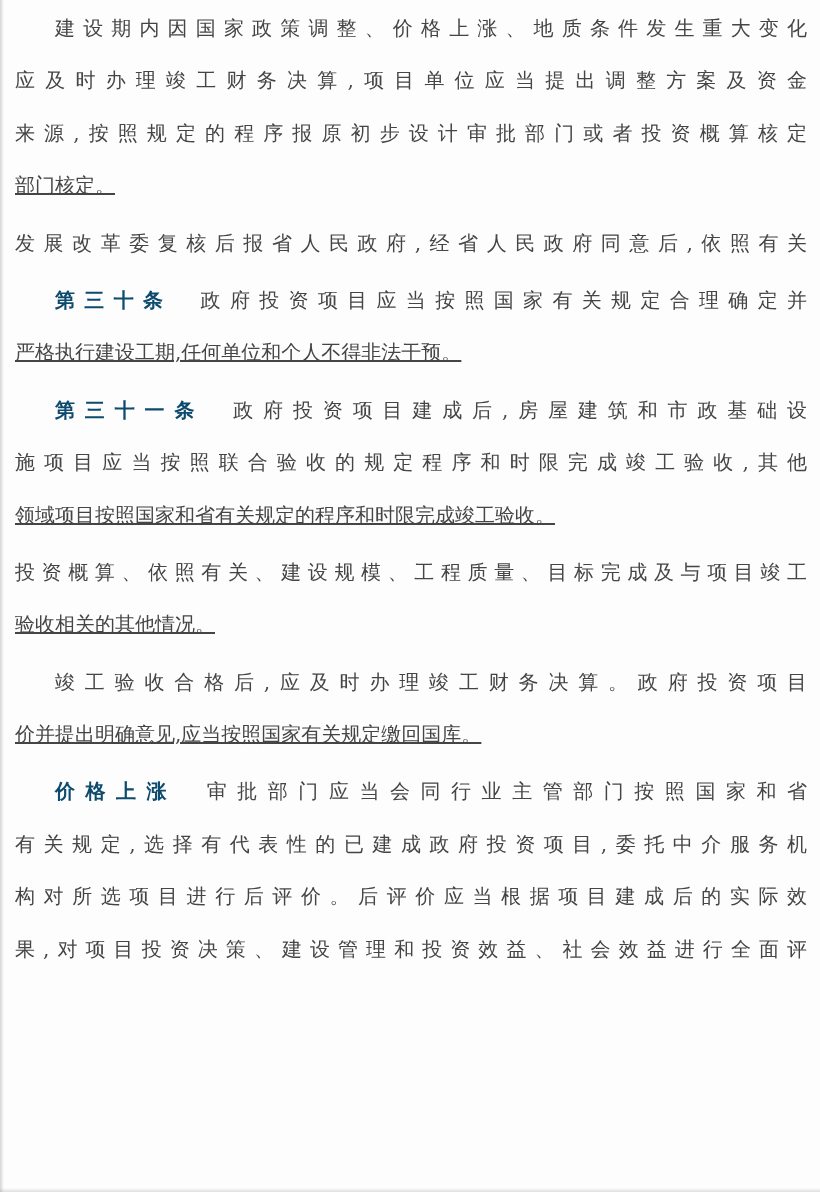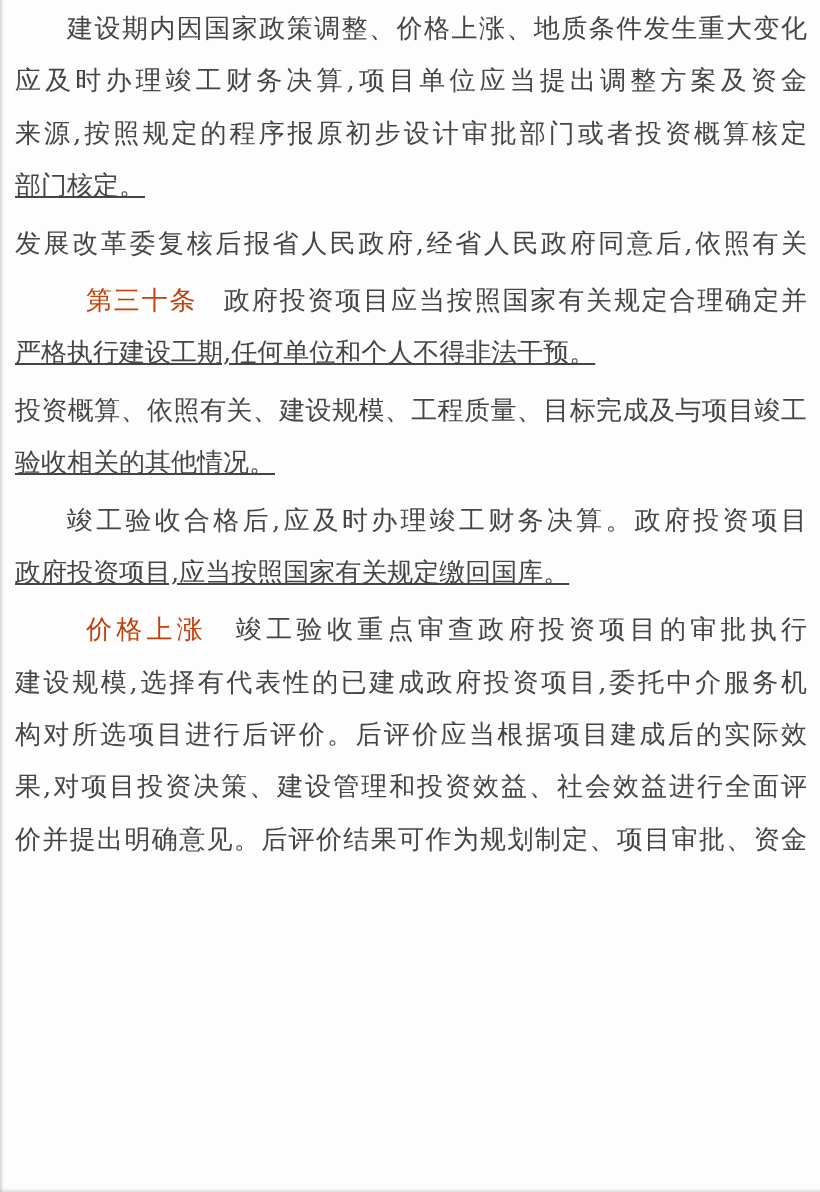--- a/index.html
+++ b/index.html
@@ -7,35 +7,34 @@
     width: 820px; height: 1192px;
     background: #fdfdfd;
     overflow: hidden;
     font-family: "DejaVu Serif", "Liberation Serif", serif;
     color: #454545;
     position: relative;
   }
   .page { padding: 2px 13px 0 15px; }
   .para { margin: 0 0 5px 0; }
   .line {
-    font-size: 26px;
+    font-size: 20px;
     line-height: 52.4px;
     height: 52.4px;
     overflow: hidden;
     text-align: justify;
     text-align-last: justify;
     white-space: nowrap;
   }
   .line.first { text-indent: 2em; }
   .line.para-end { text-align-last: left; text-decoration: underline; }
   b.article-label {
     font-family: "DejaVu Sans", "Liberation Sans", sans-serif;
-    font-weight: 400;
-    color: #c2410c;
-    margin-left: 19px;
+    font-weight: 700;
+    color: #0c4a6e;
   }
   .label-gap { display: inline-block; width: 0.95em; }
   .left-edge {
     position: absolute; left: 0; top: 0; width: 4px; height: 100%;
     background: linear-gradient(to right, rgba(140,140,140,0.35), rgba(255,255,255,0));
     pointer-events: none;
   }
   .bottom-edge {
     position: absolute; left: 0; bottom: 0; width: 100%; height: 4px;
     background: linear-gradient(to top, rgba(150,150,150,0.30), rgba(255,255,255,0));
@@ -54,30 +53,34 @@
         <div class="line para-end"><span>部门核定。</span></div>
       </div>
       <div class="para">
         <div class="line"><span>发展改革委复核后报省人民政府,经省人民政府同意后,依照有关</span></div>
       </div>
       <div class="para">
         <div class="line first"><b class="article-label">第三十条</b><span class="label-gap"></span><span>政府投资项目应当按照国家有关规定合理确定并</span></div>
         <div class="line para-end"><span>严格执行建设工期,任何单位和个人不得非法干预。</span></div>
       </div>
       <div class="para">
+        <div class="line first"><b class="article-label">第三十一条</b><span class="label-gap"></span><span>政府投资项目建成后,房屋建筑和市政基础设</span></div>
+        <div class="line"><span>施项目应当按照联合验收的规定程序和时限完成竣工验收,其他</span></div>
+        <div class="line para-end"><span>领域项目按照国家和省有关规定的程序和时限完成竣工验收。</span></div>
+      </div>
+      <div class="para">
         <div class="line"><span>投资概算、依照有关、建设规模、工程质量、目标完成及与项目竣工</span></div>
         <div class="line para-end"><span>验收相关的其他情况。</span></div>
       </div>
       <div class="para">
         <div class="line first"><span>竣工验收合格后,应及时办理竣工财务决算。政府投资项目</span></div>
-        <div class="line para-end"><span>政府投资项目,应当按照国家有关规定缴回国库。</span></div>
+        <div class="line para-end"><span>价并提出明确意见,应当按照国家有关规定缴回国库。</span></div>
       </div>
       <div class="para">
-        <div class="line first"><b class="article-label">价格上涨</b><span class="label-gap"></span><span>竣工验收重点审查政府投资项目的审批执行</span></div>
-        <div class="line"><span>建设规模,选择有代表性的已建成政府投资项目,委托中介服务机</span></div>
+        <div class="line first"><b class="article-label">价格上涨</b><span class="label-gap"></span><span>审批部门应当会同行业主管部门按照国家和省</span></div>
+        <div class="line"><span>有关规定,选择有代表性的已建成政府投资项目,委托中介服务机</span></div>
         <div class="line"><span>构对所选项目进行后评价。后评价应当根据项目建成后的实际效</span></div>
         <div class="line"><span>果,对项目投资决策、建设管理和投资效益、社会效益进行全面评</span></div>
-        <div class="line"><span>价并提出明确意见。后评价结果可作为规划制定、项目审批、资金</span></div>
       </div>
     </div>
 </div>
 <div class="left-edge"></div>
 <div class="bottom-edge"></div>
 
 </body></html>

